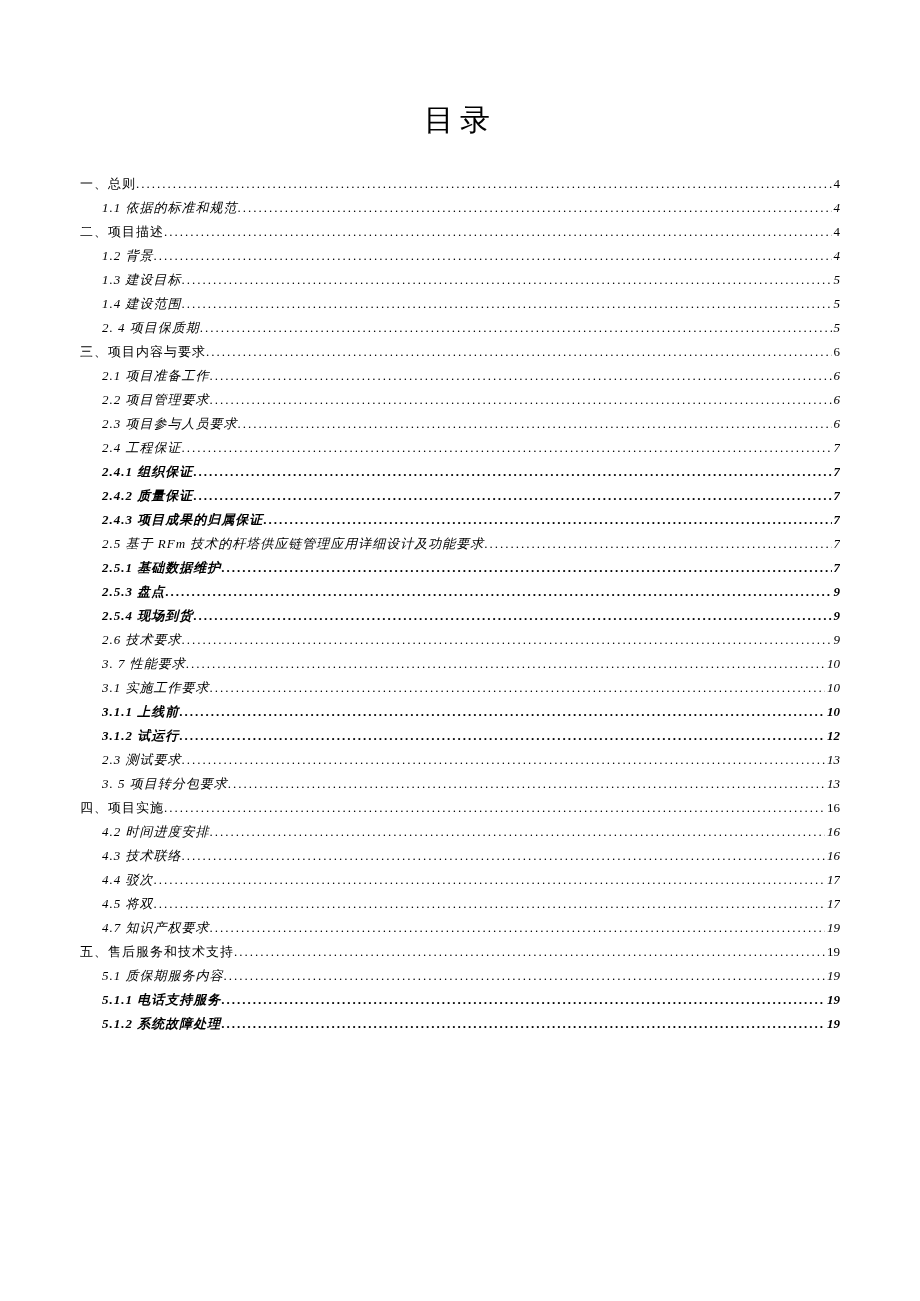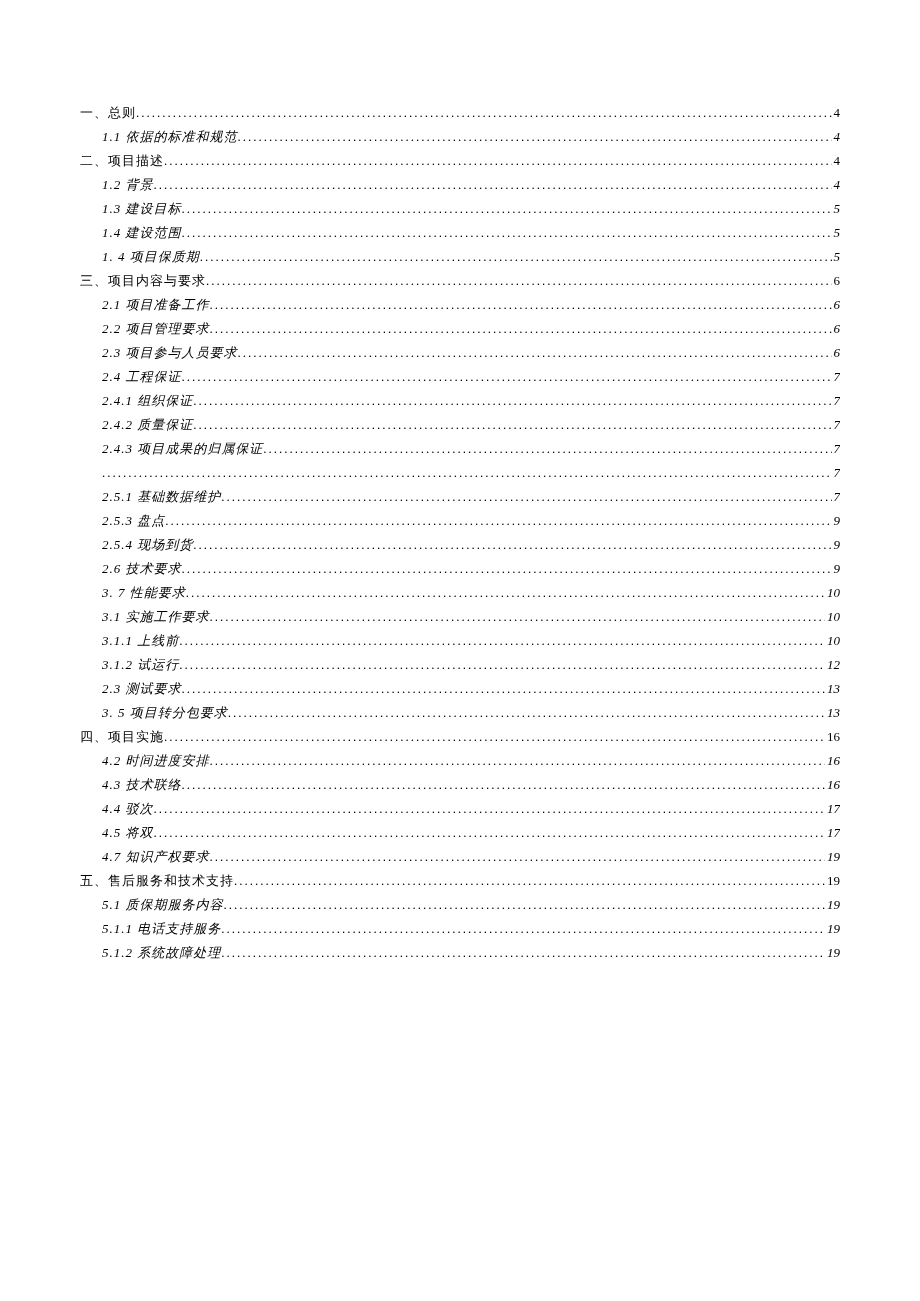--- a/index.html
+++ b/index.html
@@ -39,40 +39,41 @@
   .toc-row.italic .left-text,
   .toc-row.italic .pageno {
     font-style: italic;
   }
   .left-text {
     flex-shrink: 0;
     letter-spacing: 1px;
   }
   .indent0 { padding-left: 0px; }
   .indent1 { padding-left: 22px; }
-  .indent2 { padding-left: 22px; }
+  .indent2 { padding-left: 22px; font-weight: bold; }
   .dots {
     flex: 1 1 auto;
     overflow: hidden;
     font-family: serif;
     letter-spacing: 2px;
     color: #000;
   }
   .dots::before {
     content: ".....................................................................................................................................................................................................................................................";
   }
   .pageno {
     flex-shrink: 0;
     padding-left: 2px;
   }
 </style>
 </head>
 <body>
 
 <div class="page">
+  <div class="title">目录</div>
   <div class="toc" id="toc-container">
       <div class="toc-row indent0">
         <span class="left-text">一、总则</span>
         <span class="dots"></span>
         <span class="pageno">4</span>
       </div>
       <div class="toc-row indent1 italic">
         <span class="left-text">1.1  依据的标准和规范</span>
         <span class="dots"></span>
         <span class="pageno">4</span>
@@ -91,21 +92,21 @@
         <span class="left-text">1.3  建设目标</span>
         <span class="dots"></span>
         <span class="pageno">5</span>
       </div>
       <div class="toc-row indent1 italic">
         <span class="left-text">1.4  建设范围</span>
         <span class="dots"></span>
         <span class="pageno">5</span>
       </div>
       <div class="toc-row indent1 italic">
-        <span class="left-text">1.    4 项目保质期</span>
+        <span class="left-text">2.    4 项目保质期</span>
         <span class="dots"></span>
         <span class="pageno">5</span>
       </div>
       <div class="toc-row indent0">
         <span class="left-text">三、项目内容与要求</span>
         <span class="dots"></span>
         <span class="pageno">6</span>
       </div>
       <div class="toc-row indent1 italic">
         <span class="left-text">2.1  项目准备工作</span>
@@ -136,20 +137,21 @@
         <span class="left-text">2.4.2  质量保证</span>
         <span class="dots"></span>
         <span class="pageno">7</span>
       </div>
       <div class="toc-row indent2 italic">
         <span class="left-text">2.4.3  项目成果的归属保证</span>
         <span class="dots"></span>
         <span class="pageno">7</span>
       </div>
       <div class="toc-row indent1 italic">
+        <span class="left-text">2.5  基于 RFm 技术的杆塔供应链管理应用详细设计及功能要求</span>
         <span class="dots"></span>
         <span class="pageno">7</span>
       </div>
       <div class="toc-row indent2 italic">
         <span class="left-text">2.5.1   基础数据维护</span>
         <span class="dots"></span>
         <span class="pageno">7</span>
       </div>
       <div class="toc-row indent2 italic">
         <span class="left-text">2.5.3  盘点</span>

